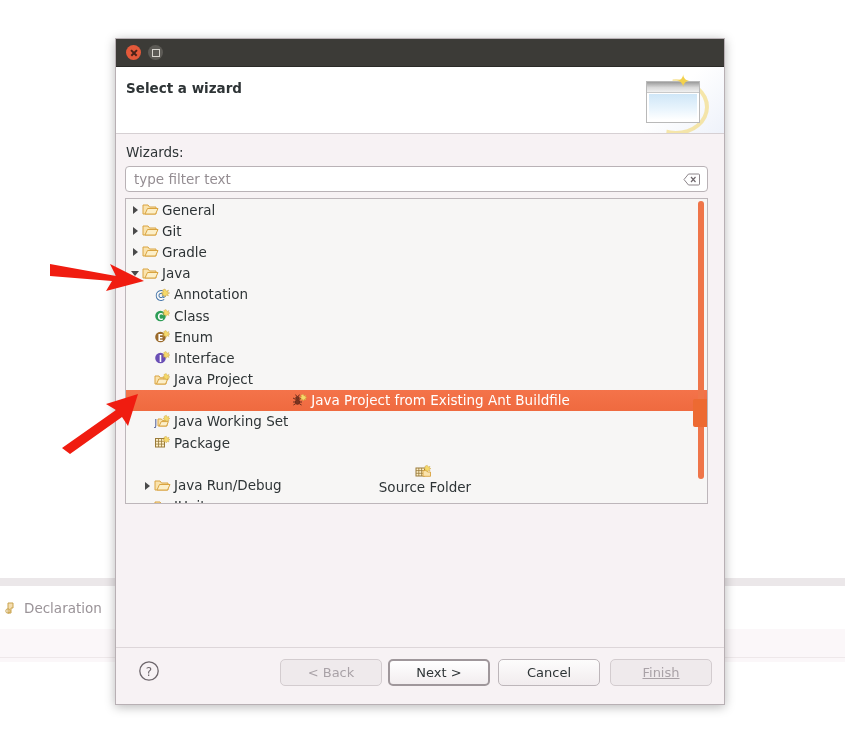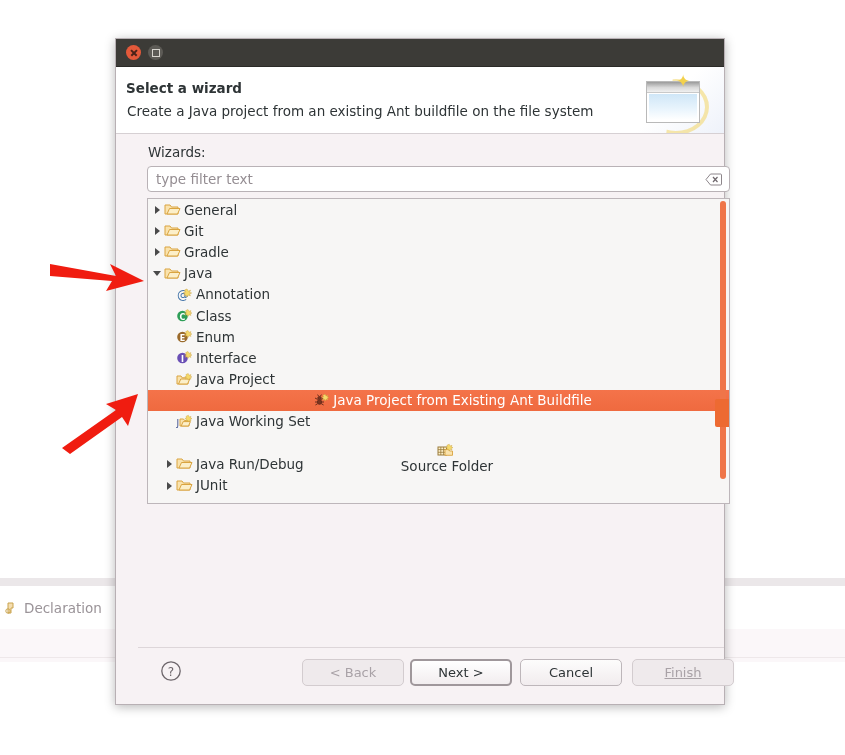--- a/index.html
+++ b/index.html
@@ -105,21 +105,21 @@
   }
   .hdr-img .swoosh{
     position:absolute;left:14px;top:12px;width:58px;height:48px;
     border:4px solid rgba(243,214,100,.55);
     border-radius:50%;
     clip-path:polygon(45% 0,100% 0,100% 100%,35% 100%);
     filter:blur(.3px);
   }
 
   
-  .dlg-body{position:relative;height:calc(100% - 27px - 66px);margin-left:22px;}
+  .dlg-body{position:relative;height:calc(100% - 27px - 66px);}
   .lbl-wizards{position:absolute;left:10px;top:10px;font-size:13.5px;color:#2e3436;}
 
   .filter-wrap{
     position:absolute;left:9px;top:32px;width:583px;height:26px;
     background:#ffffff;border:1px solid #b9b2b6;border-radius:4px;
     display:flex;align-items:center;box-sizing:border-box;
   }
   .filter-input{
     border:0;outline:0;background:transparent;flex:1;height:22px;
     font-family:inherit;font-size:13.5px;color:#8a8287;padding:0 8px;
@@ -219,21 +219,20 @@
 <div id="dialog">
 
   <div class="titlebar">
     <span class="tb-btn tb-close"></span>
     <span class="tb-btn tb-max"></span>
     <span class="tb-title">New</span>
   </div>
 
   <div class="dlg-header">
     <div class="hdr-title">Select a wizard</div>
-    <div class="hdr-desc">Create a Java project from an existing Ant buildfile on the file system</div>
     <div class="hdr-img">
       <div class="swoosh"></div>
       <div class="win">
         <div class="win-bar"></div>
         <div class="win-body"></div>
       </div>
       <div class="sparkle">✦</div>
     </div>
   </div>
 
@@ -367,20 +366,31 @@
             <span class="twisty"></span>
             <span class="ico">
               <svg width="17" height="15" viewBox="0 0 17 15">
                 <text x="0.5" y="11.5" font-family="DejaVu Sans, sans-serif" font-size="9" fill="#3a4a8a">J</text>
                 <path d="M4 5 L7.5 5 L8.6 6.6 L13 6.6 L13 12 L4 12 Z" fill="#fae3ad" stroke="#d9a441" stroke-width="1"></path>
                 <path d="M5.2 12 L7.2 7.6 L14.4 7.6 L12.5 12 Z" fill="#fcefc9" stroke="#d9a441" stroke-width="1"></path>
                 <path d="M12.3 1.2 L13.2 3 L15 2.4 L14.4 4.1 L16 4.6 L14.4 5.3 L15 6.9 L13.2 6.3 L12.3 7.9 L11.5 6.3 L9.8 6.9 L10.4 5.2 L8.9 4.5 L10.6 4 L10 2.4 Z" fill="#f5d96a" stroke="#c9a03a" stroke-width=".4"></path>
               </svg>
             </span>
             <span class="row-label">Java Working Set</span>
+          </div>
+          <div class="row" style="padding-left: 16px;">
+            <span class="twisty"></span>
+            <span class="ico">
+              <svg width="17" height="15" viewBox="0 0 17 15">
+                <rect x="1.5" y="3.5" width="9" height="8.5" fill="#fcefc9" stroke="#9a7b3a" stroke-width="1"></rect>
+                <path d="M1.5 6.3 H10.5 M1.5 9.1 H10.5 M4.5 3.5 V12 M7.5 3.5 V12" stroke="#9a7b3a" stroke-width=".8"></path>
+                <path d="M12.2 1.2 L13.1 3 L15 2.3 L14.3 4.1 L16 4.6 L14.3 5.3 L15 7 L13.1 6.3 L12.2 8 L11.4 6.3 L9.6 7 L10.3 5.2 L8.8 4.5 L10.5 4 L9.9 2.3 Z" fill="#f5d96a" stroke="#c9a03a" stroke-width=".4"></path>
+              </svg>
+            </span>
+            <span class="row-label">Package</span>
           </div>
           <div class="row" style="padding-left: 16px; flex-direction: column;">
             <span class="twisty"></span>
             <span class="ico">
               <svg width="17" height="15" viewBox="0 0 17 15">
                 <rect x="1" y="4" width="8.5" height="8" fill="#fcefc9" stroke="#9a7b3a" stroke-width="1"></rect>
                 <path d="M1 6.6 H9.5 M1 9.3 H9.5 M3.8 4 V12 M6.6 4 V12" stroke="#9a7b3a" stroke-width=".8"></path>
                 <path d="M8 6.5 L11.5 6.5 L12.6 8 L15.5 8 L15.5 12.3 L8 12.3 Z" fill="#fae3ad" stroke="#d9a441" stroke-width=".9"></path>
                 <path d="M12.2 1.2 L13.1 3 L15 2.3 L14.3 4.1 L16 4.6 L14.3 5.3 L15 7 L13.1 6.3 L12.2 8 L11.4 6.3 L9.6 7 L10.3 5.2 L8.8 4.5 L10.5 4 L9.9 2.3 Z" fill="#f5d96a" stroke="#c9a03a" stroke-width=".4"></path>
               </svg>

